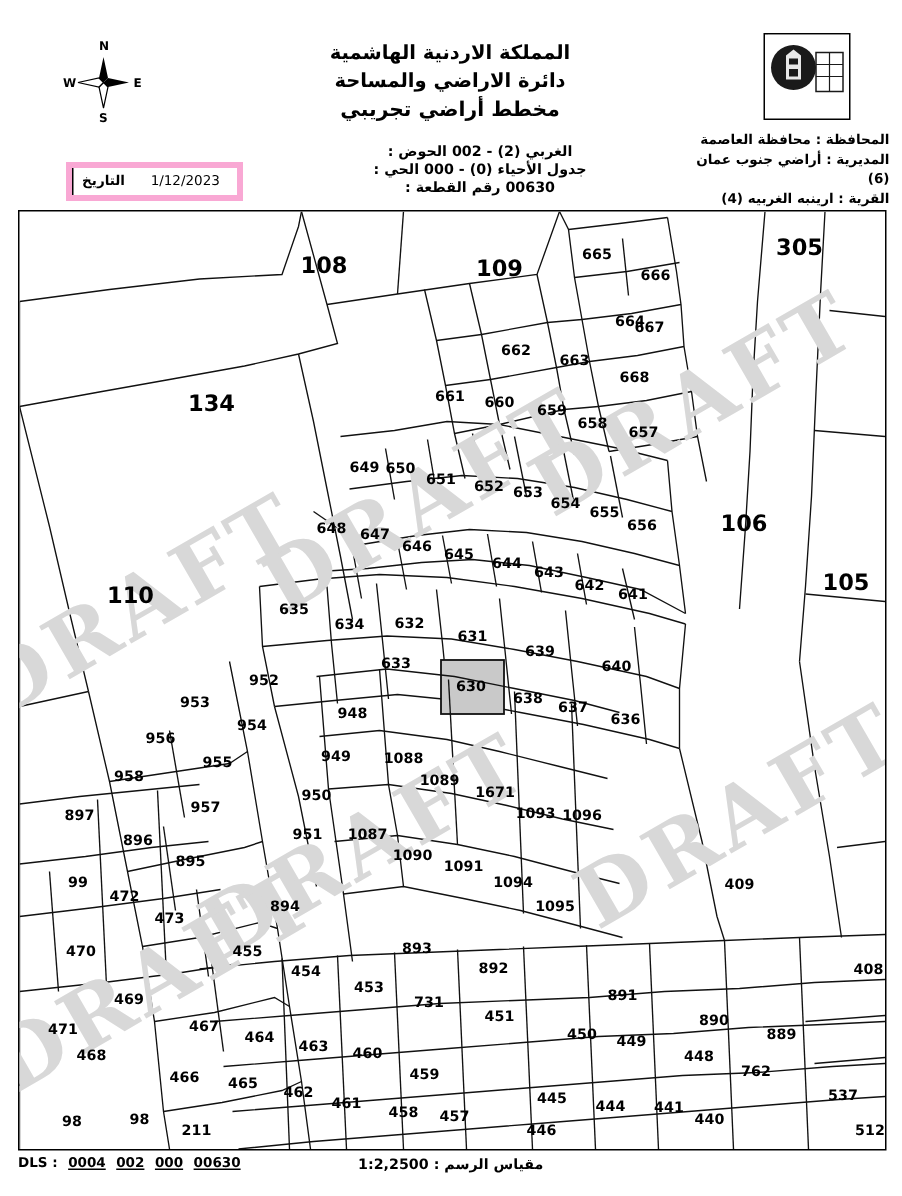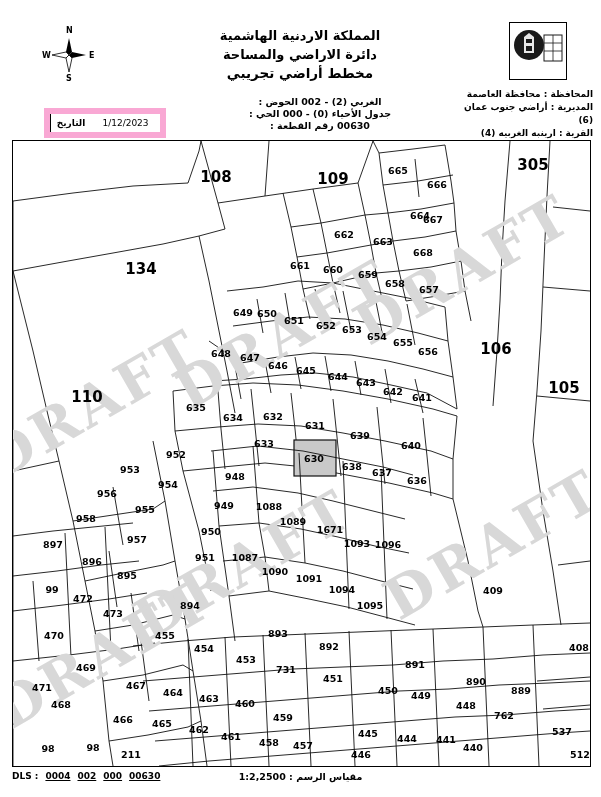--- a/index.html
+++ b/index.html
@@ -77,21 +77,21 @@
   .compass .w { left: 2px; top: 23px; }
   .compass svg { position: absolute; left: 11px; top: 9px; }
 
   
   .date-box {
     position: absolute;
     left: 44px;
     top: 108px;
     width: 110px;
     height: 18px;
-    border: 6px solid #f9a8d4;
+    border: 4px solid #f9a8d4;
     display: flex;
     flex-direction: row-reverse;
     align-items: stretch;
     direction: rtl;
   }
   .date-box .lbl {
     width: 40px;
     border-left: 1px solid #000;
     font-size: 9px;
     font-weight: bold;

